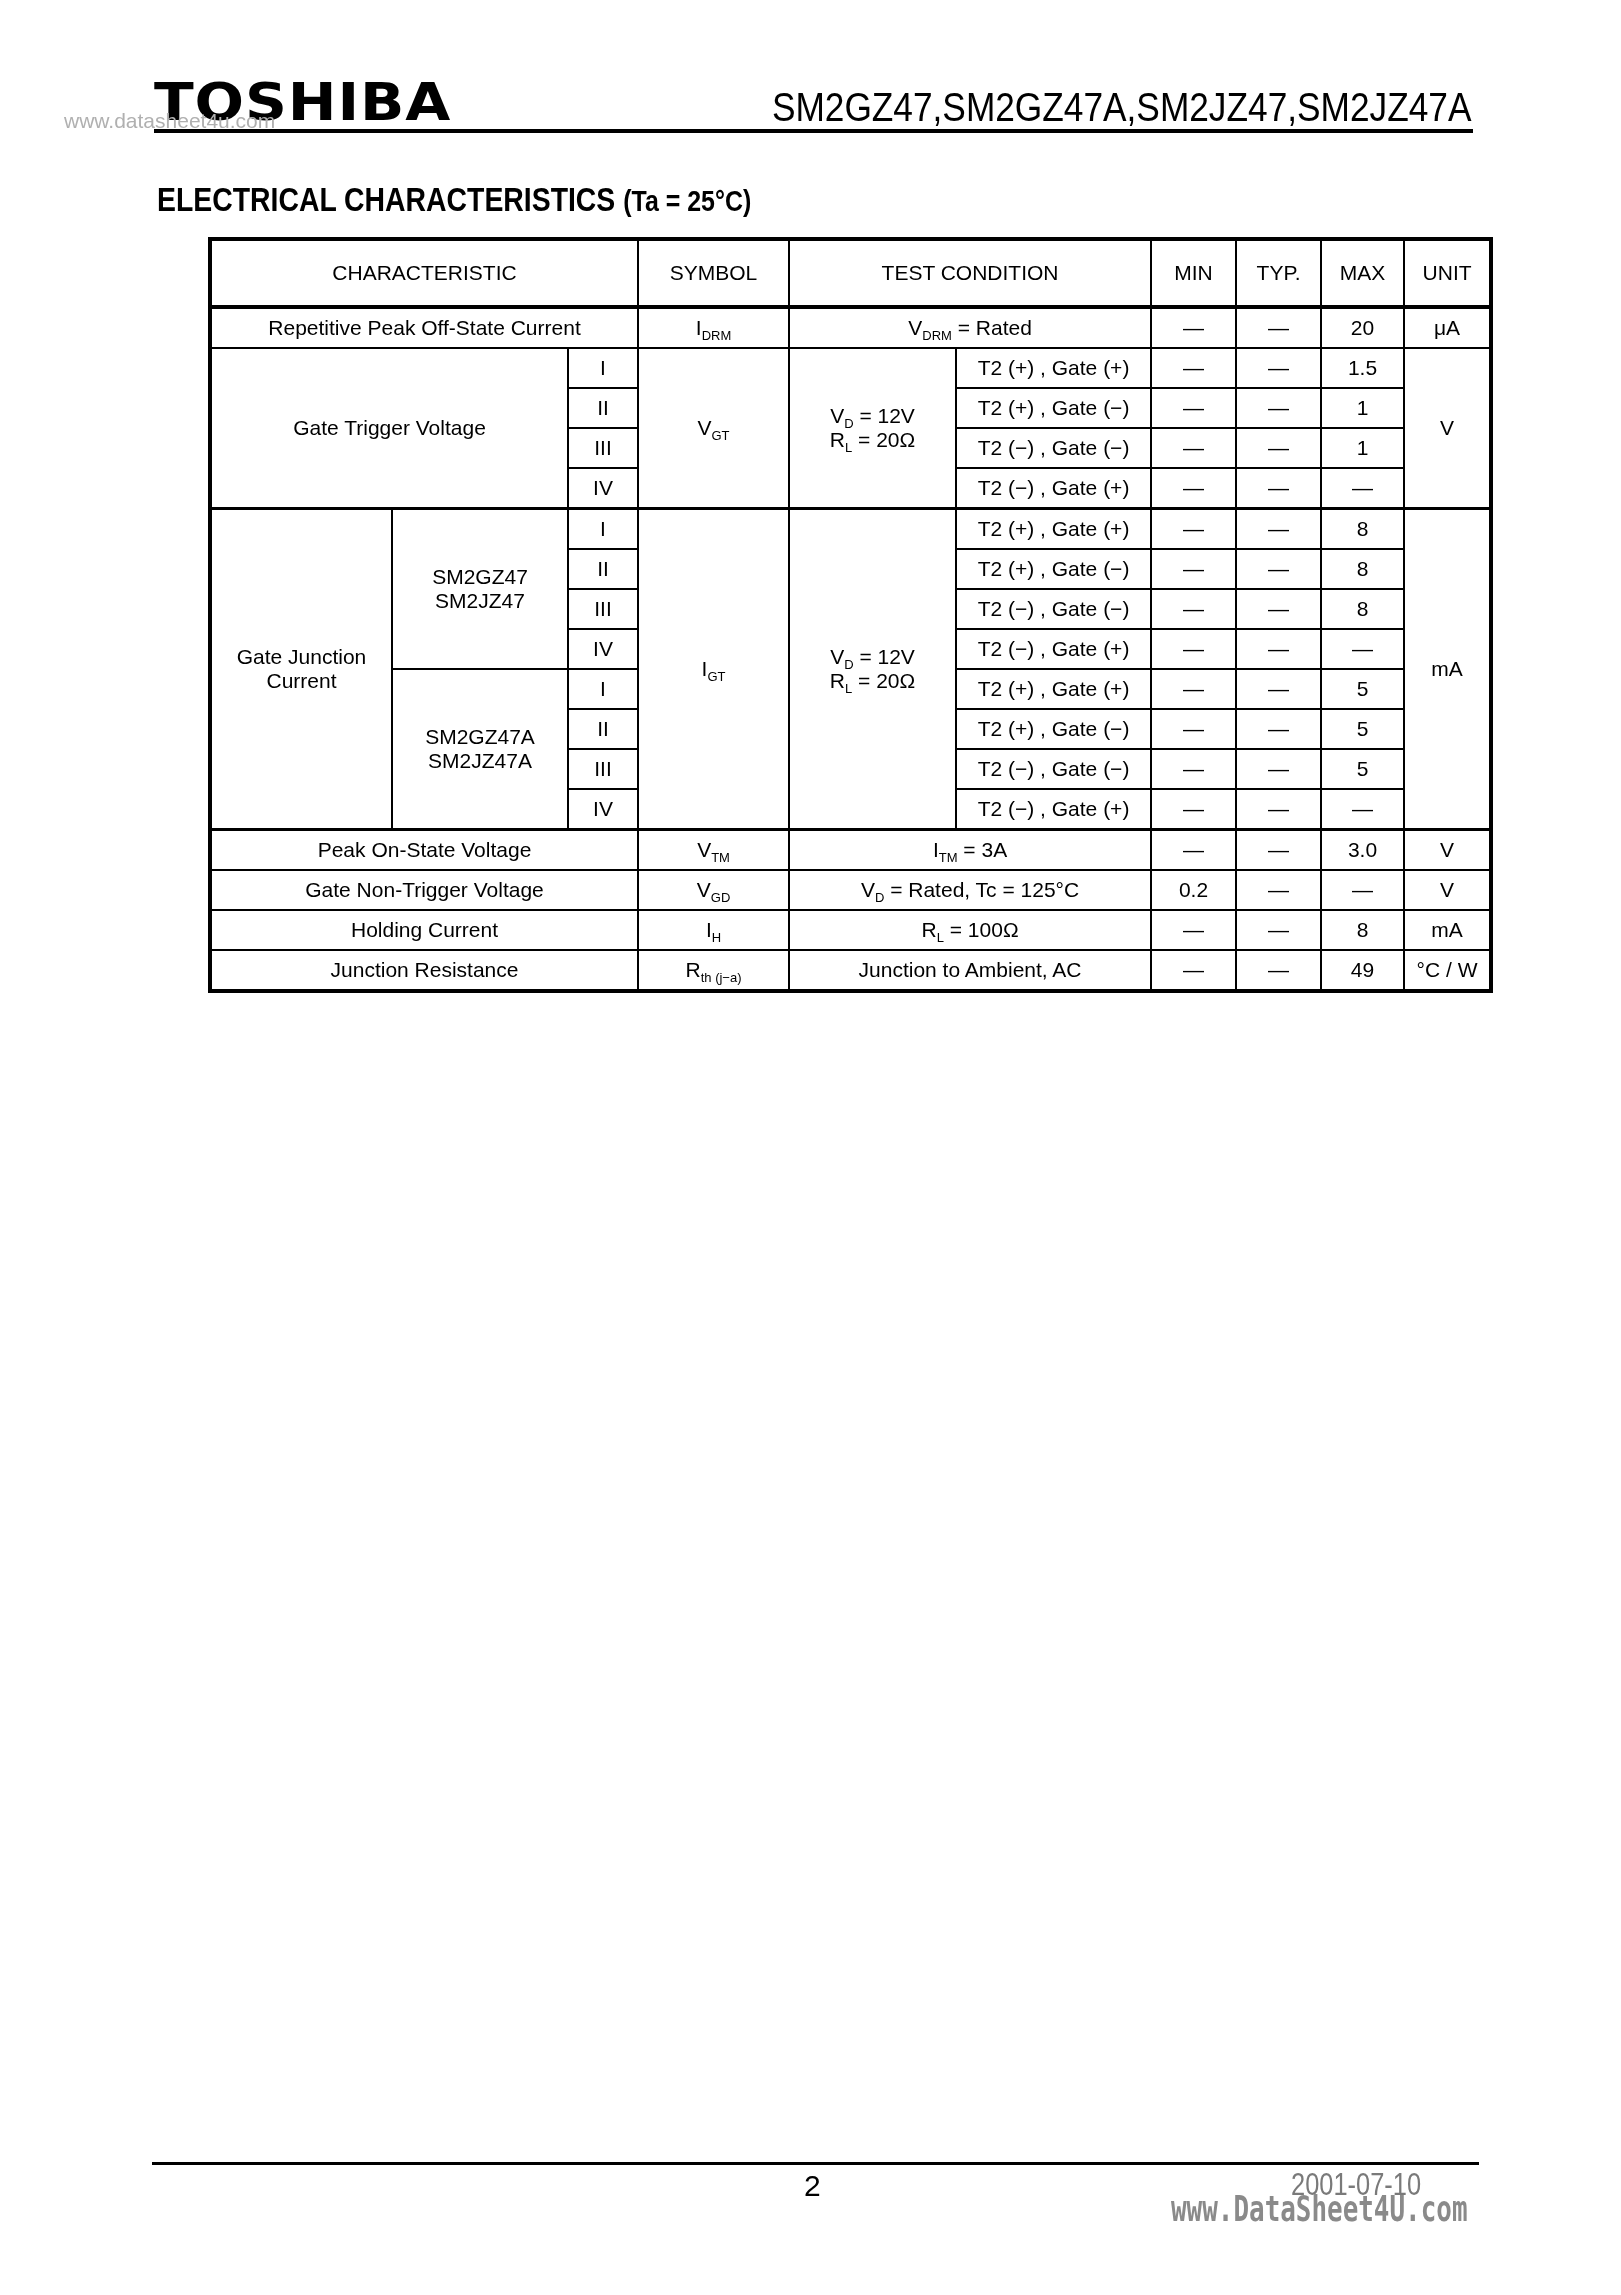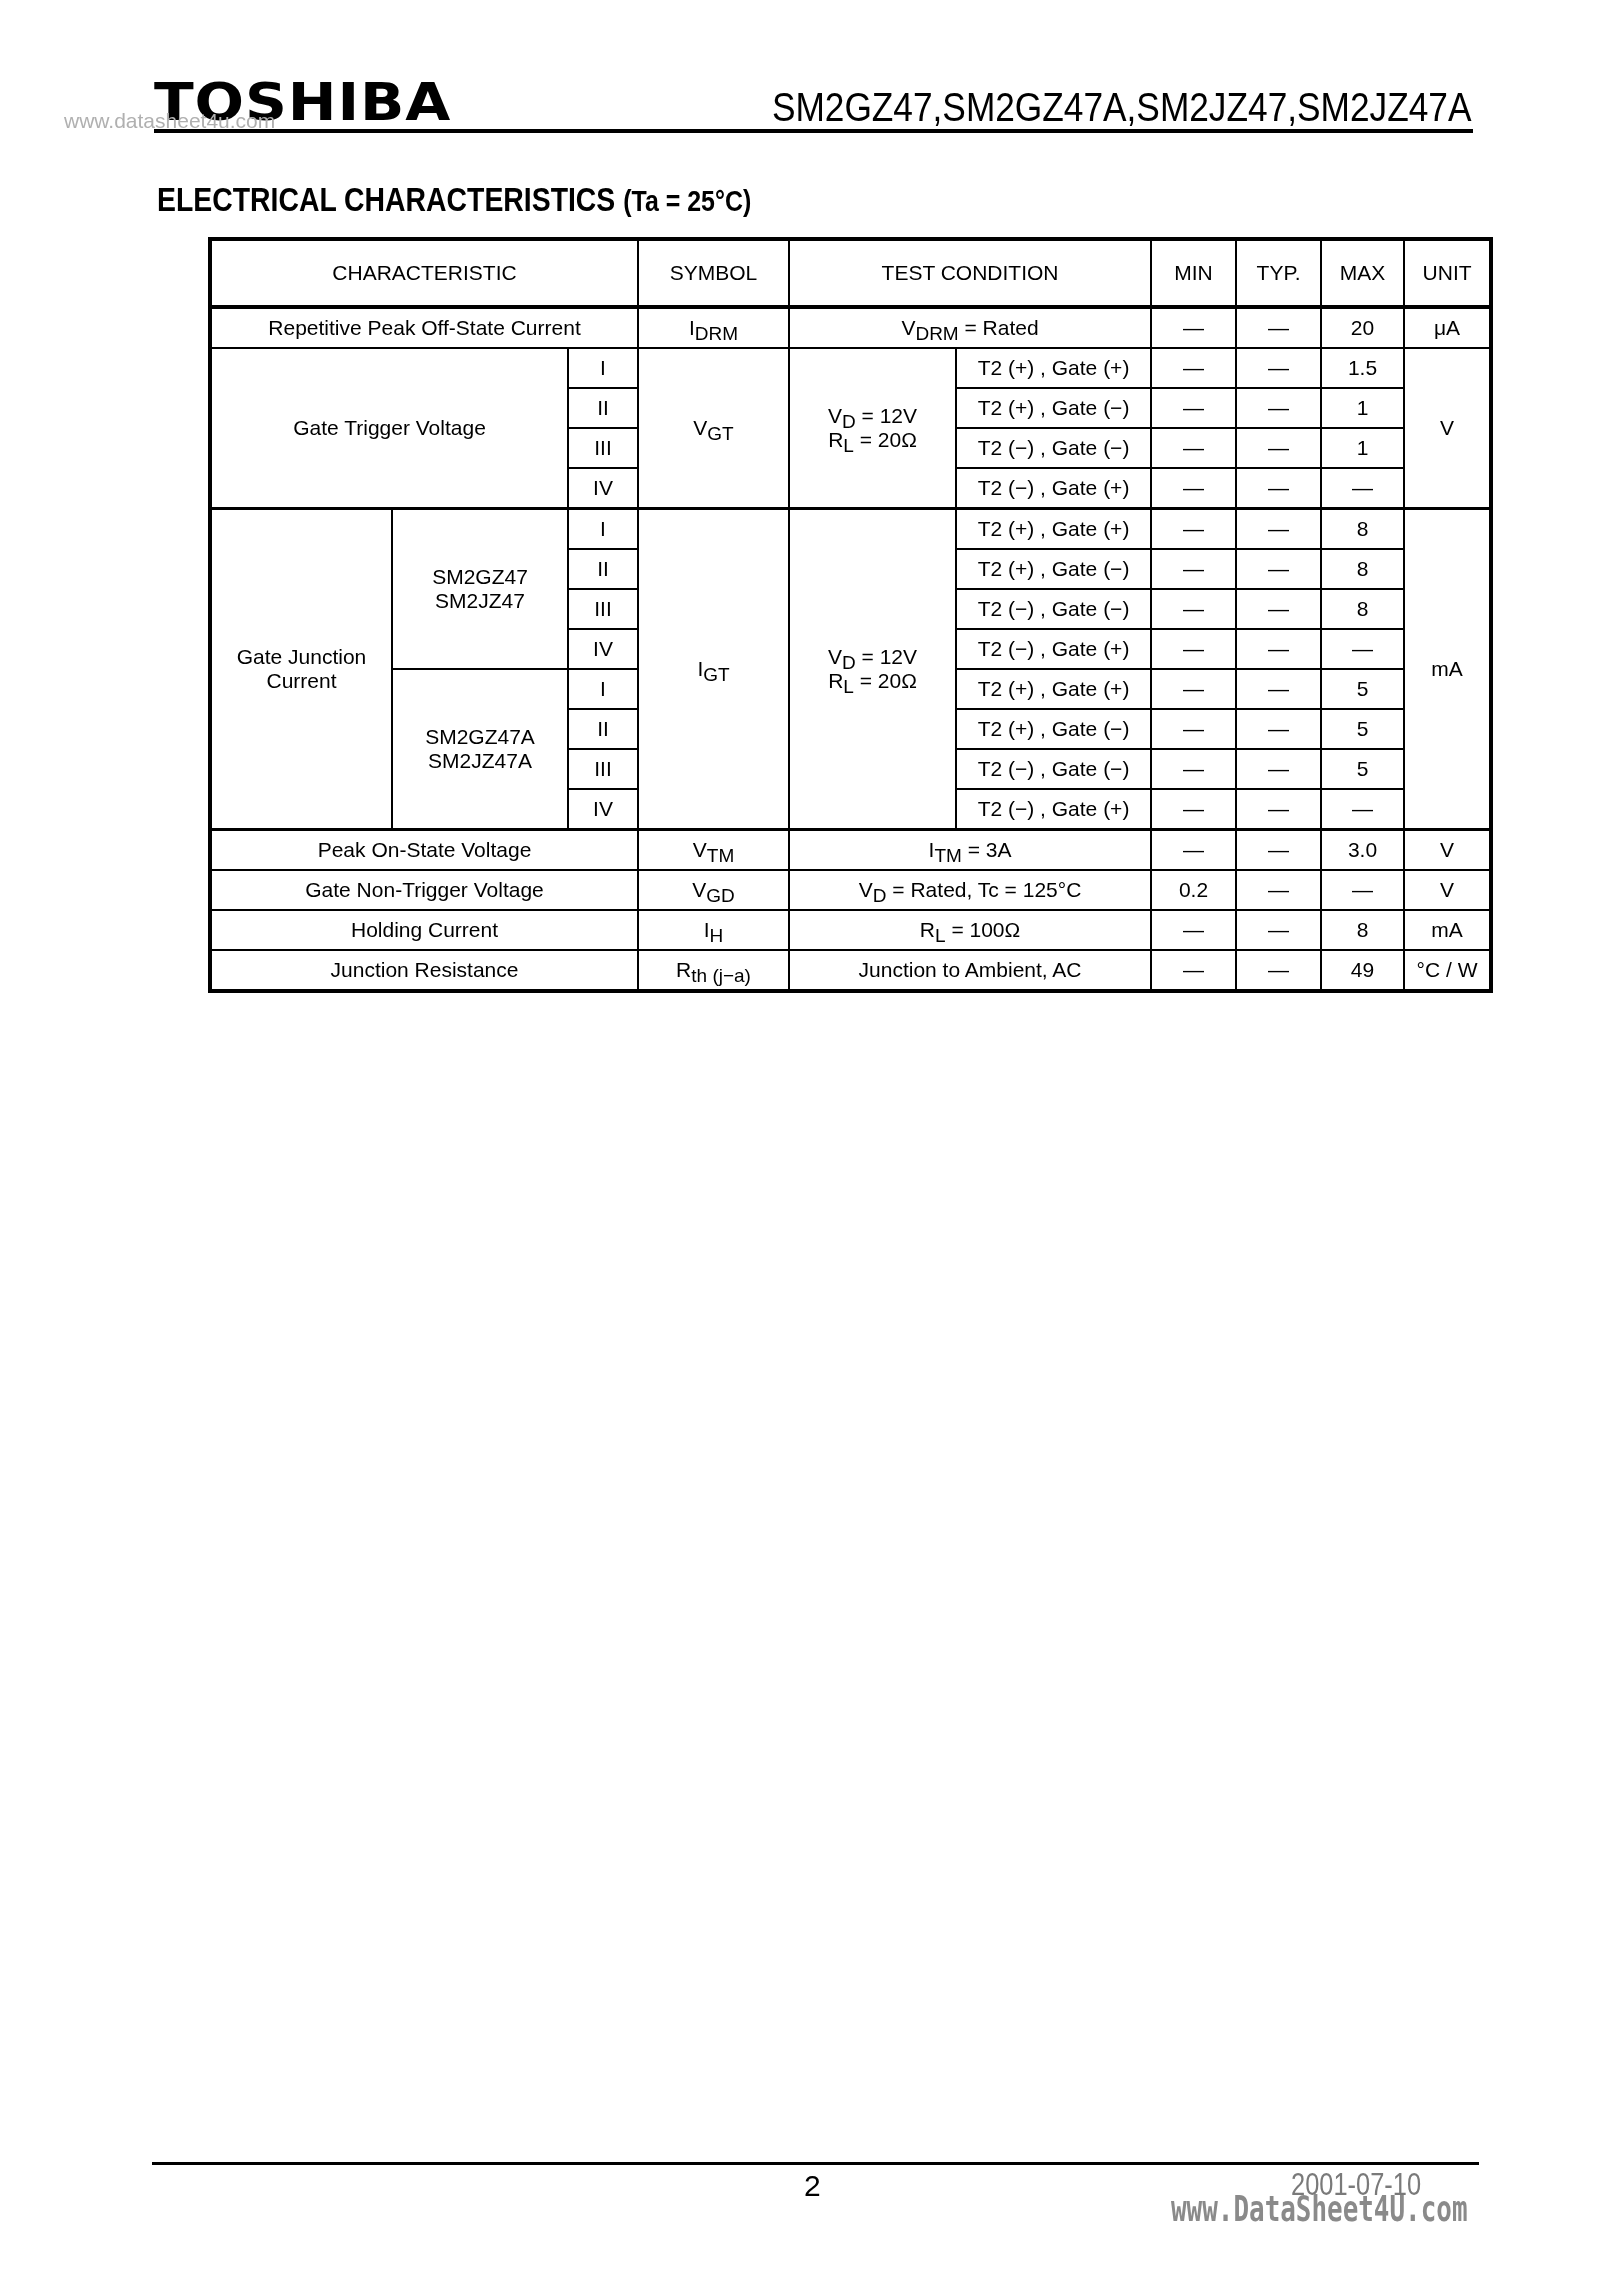--- a/index.html
+++ b/index.html
@@ -11,21 +11,21 @@
   .rule-top { left:154px; top:129px; width:1319px; height:3.9px; background:#000; }
   .title { left:157px; top:182px; font-weight:bold; font-size:33px; line-height:36px; transform:scaleX(0.86); transform-origin:left top; white-space:nowrap; }
   .title .small { font-size:29px; }
   table.ec { position:absolute; left:183px; top:237px; border-collapse:collapse; table-layout:fixed; width:1281px;margin-left:25px; }
   table.ec td, table.ec th { border:2.4px solid #000; font-weight:normal; font-size:21px; padding:0 7.9px; vertical-align:middle; line-height:24px; white-space:nowrap; }
   table.ec tr.hdr th { height:64px; border-bottom-width:4.7px; text-align:center; }
   table.ec tr.r td { height:38px; }
   table.ec { border:4.7px solid #000; }
   .c { text-align:center; }
   .l { text-align:center; }
-  sub { font-size:19px; vertical-align:-4.7px; line-height:0; }
+  sub { font-size:13px; vertical-align:-4.7px; line-height:0; }
   .thick-top td { border-top-width:3.9px !important; }
   .rule-bot { left:152px; top:2162px; width:1327px; height:3.1px; background:#000; }
   .pageno { left:804px; top:2170px; font-size:30px; line-height:31px; }
   .date { left:1291px; top:2168px; font-size:31px; color:#7a7a7a; line-height:33px; transform:scaleX(0.82); transform-origin:left top; }
   .wm-bot { left:1171px; top:2190px; font-size:36px; font-weight:bold; color:#8a8a8a; line-height:38px; font-family:"DejaVu Sans Mono", monospace; transform:scaleX(0.72); transform-origin:left top; white-space:nowrap; }
 </style>
 </head>
 <body>
 
 <div class="abs logo">TOSHIBA</div>

